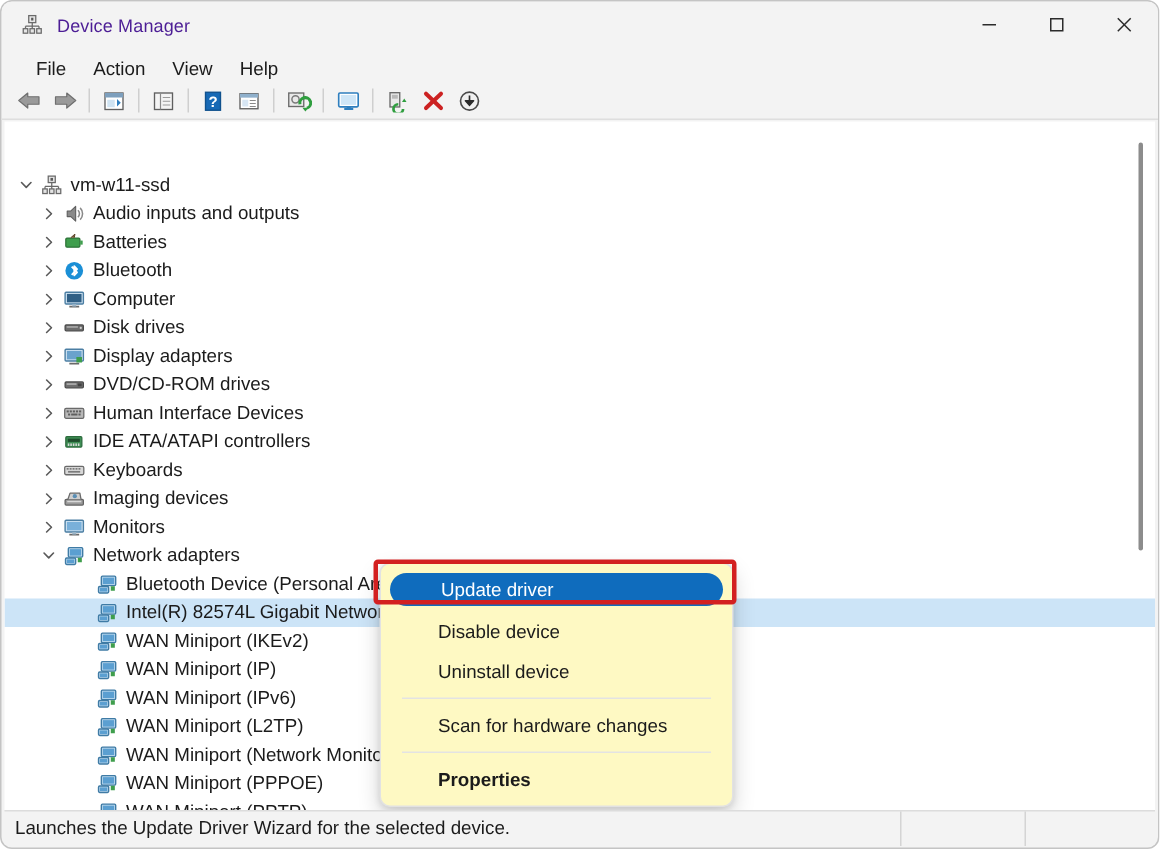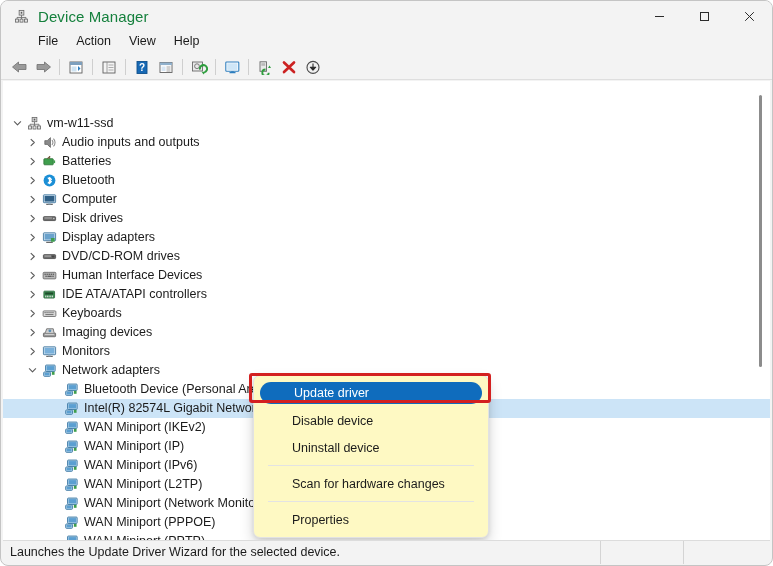--- a/index.html
+++ b/index.html
@@ -26,42 +26,42 @@
     width: 771px; height: 31px;
     background: #f3f3f3;
     display: flex; align-items: center;
   }
   .title-icon {
     margin-left: 12px; margin-right: 9px;
     width: 16px; height: 16px;
     display: flex; align-items: center; justify-content: center;
   }
   .title-text {
-    font-size: 15px; color: #15803d;
+    font-size: 12px; color: #4c1d95;
     letter-spacing: 0.1px;
   }
   .wincontrols {
     position: absolute; right: 0; top: 0;
     display: flex; height: 31px;
   }
   .wc {
     width: 45px; height: 31px;
     display: flex; align-items: center; justify-content: center;
     font-size: 11px; color: #2b2b2b;
   }
   .wc.close-btn { border-top-right-radius: 7px; }
   .wc svg { display: block; }
 
   
   .menubar {
     position: absolute; left: 0; top: 31px;
     width: 771px; height: 23px;
     background: #f3f3f3;
-    display: flex; align-items: flex-start;
-    padding-left: 28px;
+    display: flex; align-items: flex-end;
+    padding-left: 14px;
     box-sizing: border-box;
   }
   .menuitem {
     font-size: 12.5px; color: #1b1b1b;
     padding: 2px 9px;
     border-radius: 3px;
   }
 
   
   .toolbar {
@@ -155,21 +155,21 @@
     padding-left: 34px;
     border-radius: 4px;
   }
   .ctx-item.highlight {
     background: #0f6cbd;
     color: #ffffff;
     border-radius: 13px;
     height: 22px;
     margin: 2px 2px 3px 2px;
   }
-  .ctx-item.bold { font-weight: normal; }
+  .ctx-item.bold { font-weight: bold; }
   .ctx-sep {
     height: 1px;
     background: #e3e3e3;
     margin: 4px 10px 4px 10px;
   }
 
   
   .redbox {
     position: absolute;
     left: 248px; top: 372px;

